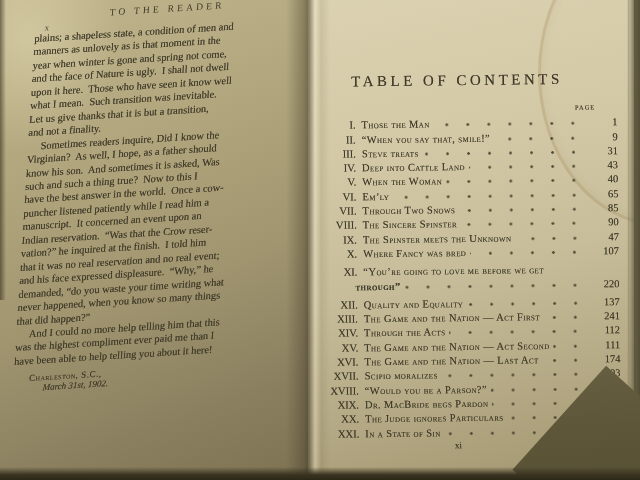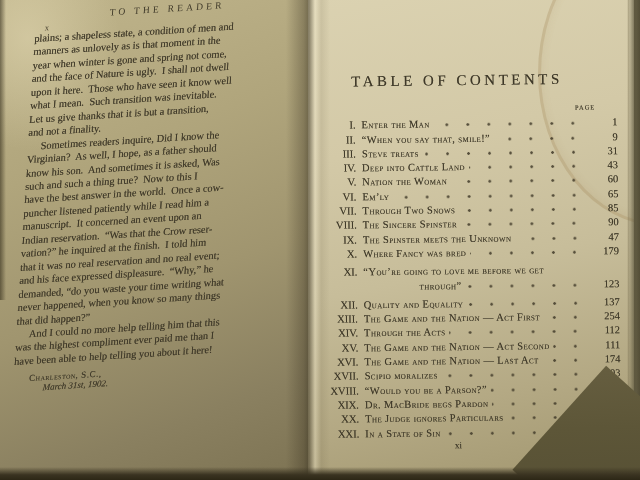--- a/index.html
+++ b/index.html
@@ -39,21 +39,21 @@
     transform:rotate(-0.7deg);transform-origin:50% 0;
     text-shadow:0 0 0.6px rgba(62,56,40,0.6);}
   .toc-title{margin:0;padding-right:24px;text-align:center;font-size:15px;font-weight:normal;
     letter-spacing:3.5px;white-space:pre;}
   .page-label{margin-top:16px;text-align:right;padding-right:22px;font-size:6.5px;letter-spacing:1px;}
   .toc{margin-top:3px;}
   .t-row{display:flex;align-items:flex-end;height:14.3px;font-size:10.5px;}
   .t-row.gap-before{margin-top:4px;}
   .t-num{width:34px;text-align:right;flex:none;}
   .t-title{margin-left:6px;font-variant:small-caps;letter-spacing:0.4px;white-space:pre;}
-  .t-title2{margin-left:96px;font-variant:small-caps;letter-spacing:0.4px;white-space:pre;}
+  .t-title2{margin-left:32px;font-variant:small-caps;letter-spacing:0.4px;white-space:pre;font-weight:bold;}
   .t-leader{flex:1;height:12px;margin:0 4px;
     background-image:radial-gradient(circle,rgba(66,59,42,0.85) 1.05px,rgba(66,59,42,0) 1.6px);
     background-size:21px 5px;background-repeat:repeat-x;background-position:right bottom 2px;}
   .t-page{width:30px;text-align:right;flex:none;}
   .folio-right{margin-top:2px;text-align:center;padding-right:30px;font-size:9px;}
 
   
   .edge-right{position:absolute;right:0;top:0;width:12px;height:480px;z-index:5;
     background:linear-gradient(to right,rgba(95,88,64,0),#5f5940 70%,#544e37);}
   .crease-right{position:absolute;right:10px;top:0;width:3px;height:480px;z-index:5;
@@ -110,21 +110,21 @@
   <div class="gutter"></div>
 
   <div class="page-right">
     <div class="stain"></div>
     <div class="right-rot">
       <h1 class="toc-title">TABLE OF CONTENTS</h1>
       <div class="page-label">PAGE</div>
       <div class="toc" id="toc">
           <div class="t-row">
             <span class="t-num">I.</span>
-            <span class="t-title">Enter the Man</span>
+            <span class="t-title">Those the Man</span>
             <span class="t-leader"></span>
             <span class="t-page">1</span>
           </div>
           <div class="t-row">
             <span class="t-num">II.</span>
             <span class="t-title">“When you say that, smile!”</span>
             <span class="t-leader"></span>
             <span class="t-page">9</span>
           </div>
           <div class="t-row">
@@ -134,23 +134,23 @@
             <span class="t-page">31</span>
           </div>
           <div class="t-row">
             <span class="t-num">IV.</span>
             <span class="t-title">Deep into Cattle Land</span>
             <span class="t-leader"></span>
             <span class="t-page">43</span>
           </div>
           <div class="t-row">
             <span class="t-num">V.</span>
-            <span class="t-title">Nation the Woman</span>
-            <span class="t-leader"></span>
-            <span class="t-page">60</span>
+            <span class="t-title">When the Woman</span>
+            <span class="t-leader"></span>
+            <span class="t-page">40</span>
           </div>
           <div class="t-row">
             <span class="t-num">VI.</span>
             <span class="t-title">Em’ly</span>
             <span class="t-leader"></span>
             <span class="t-page">65</span>
           </div>
           <div class="t-row">
             <span class="t-num">VII.</span>
             <span class="t-title">Through Two Snows</span>
@@ -166,42 +166,42 @@
           <div class="t-row">
             <span class="t-num">IX.</span>
             <span class="t-title">The Spinster meets the Unknown</span>
             <span class="t-leader"></span>
             <span class="t-page">47</span>
           </div>
           <div class="t-row">
             <span class="t-num">X.</span>
             <span class="t-title">Where Fancy was bred</span>
             <span class="t-leader"></span>
-            <span class="t-page">179</span>
+            <span class="t-page">107</span>
           </div>
           <div class="t-row gap-before">
             <span class="t-num">XI.</span>
             <span class="t-title">“You’re going to love me before we get</span>
           </div>
           <div class="t-row">
             <span class="t-title2">through”</span>
             <span class="t-leader"></span>
-            <span class="t-page">123</span>
+            <span class="t-page">220</span>
           </div>
           <div class="t-row gap-before">
             <span class="t-num">XII.</span>
             <span class="t-title">Quality and Equality</span>
             <span class="t-leader"></span>
             <span class="t-page">137</span>
           </div>
           <div class="t-row">
             <span class="t-num">XIII.</span>
             <span class="t-title">The Game and the Nation — Act First</span>
             <span class="t-leader"></span>
-            <span class="t-page">254</span>
+            <span class="t-page">241</span>
           </div>
           <div class="t-row">
             <span class="t-num">XIV.</span>
             <span class="t-title">Through the Acts</span>
             <span class="t-leader"></span>
             <span class="t-page">112</span>
           </div>
           <div class="t-row">
             <span class="t-num">XV.</span>
             <span class="t-title">The Game and the Nation — Act Second</span>

